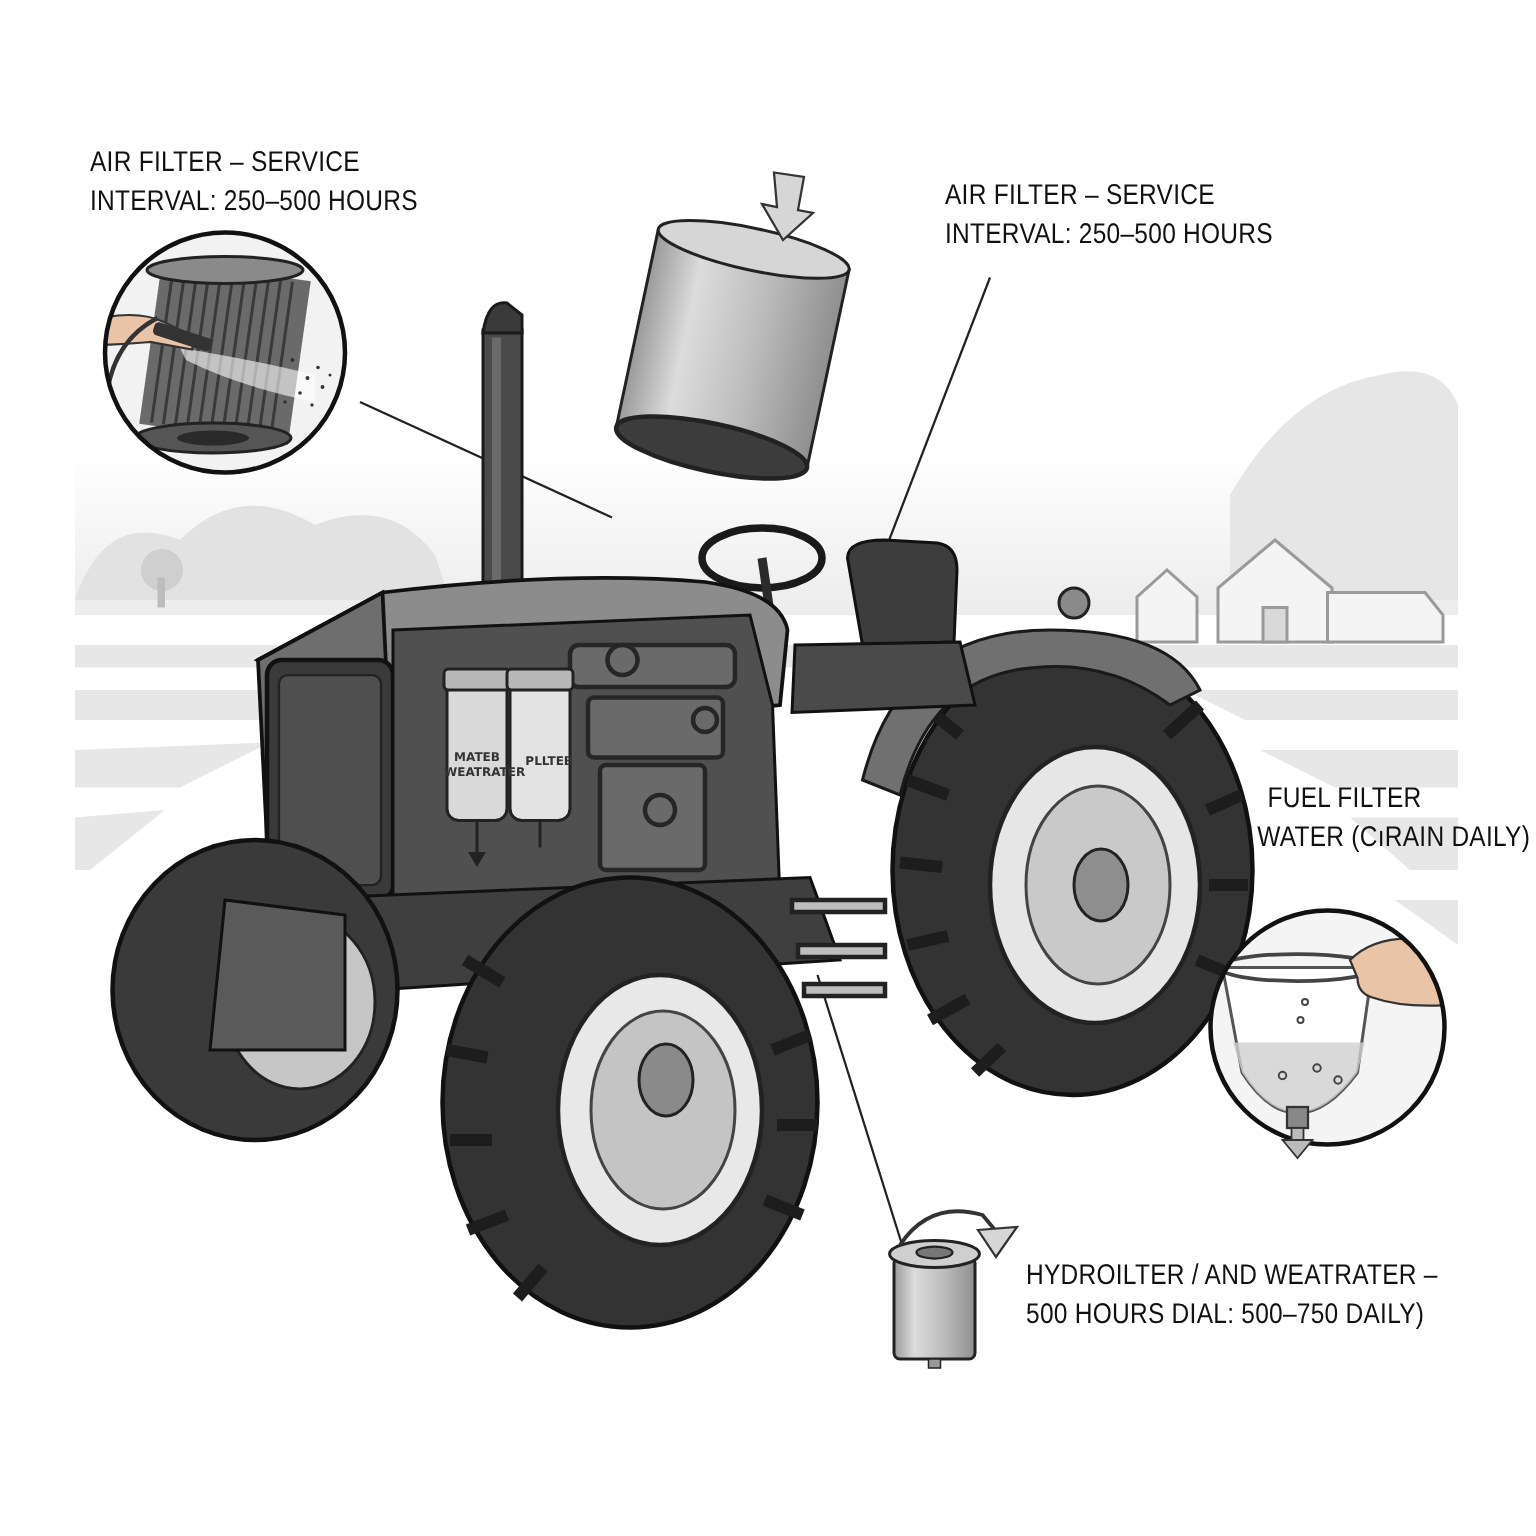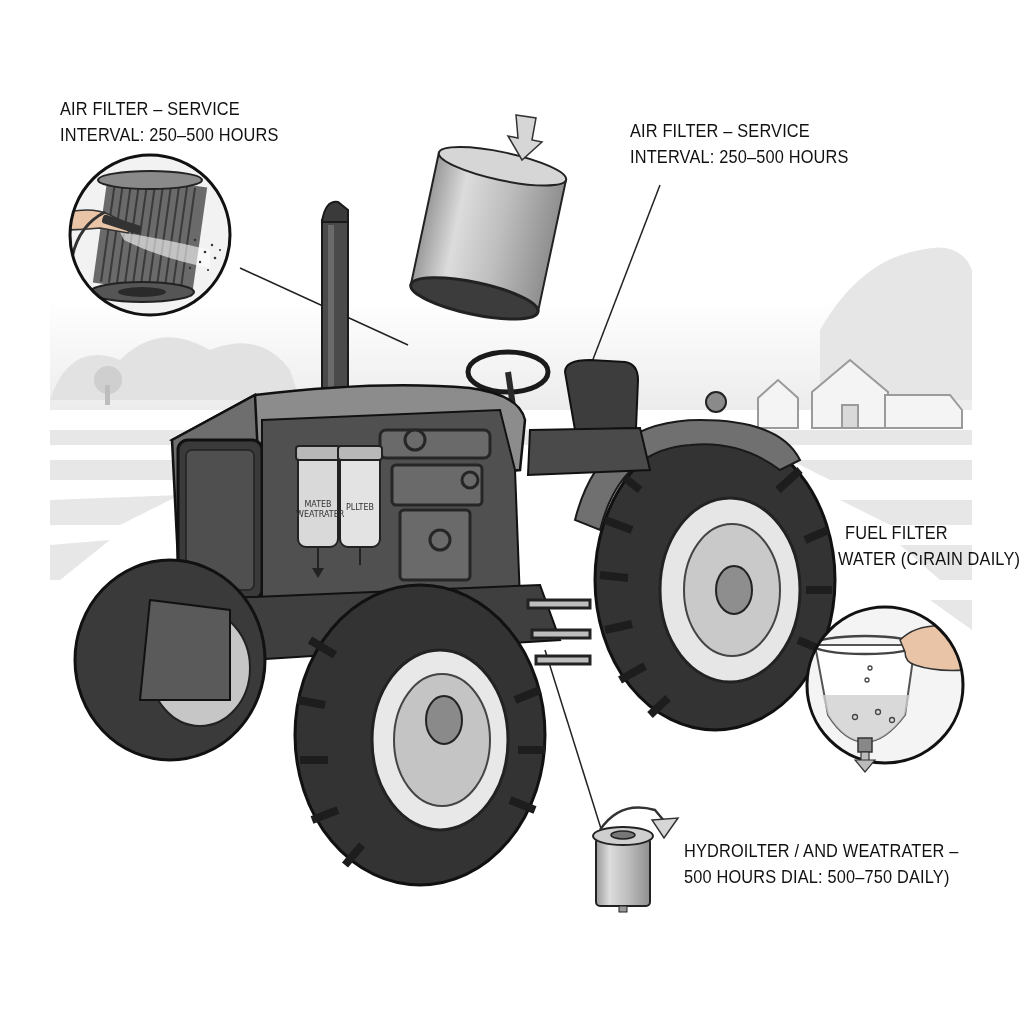--- a/index.html
+++ b/index.html
@@ -20,21 +20,21 @@
     letter-spacing: 0.2px;
     transform: scaleX(0.86);
     transform-origin: left top;
     white-space: nowrap;
   }
   .label span { display: block; }
   .filter-text {
     position: absolute;
     font-family: "DejaVu Sans", sans-serif;
     font-size: 8px;
-    font-weight: 400;
+    font-weight: 700;
     color: #333;
     text-align: center;
     line-height: 10px;
   }
 </style>
 </head>
 <body>
 
 <svg id="scene" width="1024" height="1024" viewBox="0 0 1024 1024" xmlns="http://www.w3.org/2000/svg">
   <defs>
@@ -281,21 +281,21 @@
   <g>
     <path d="M600 830 Q620 800 655 810 L665 822" fill="none" stroke="#333" stroke-width="2.5"></path>
     <polygon points="652,820 678,818 664,838" fill="#d6d6d6" stroke="#333" stroke-width="1.5"></polygon>
   </g>
 </svg>
 
 <div class="filter-text" style="left:296px; top:500px; width:44px;">
   <div>MATEB</div>
   <div>WEATRATER</div>
 </div>
-<div class="filter-text" style="left:338px; top:503px; width:44px;">
+<div class="filter-text" style="left:338px; top:503px; width:44px;text-align:right;">
   <div>PLLTEB</div>
 </div>
 
 <div class="label" style="left:60px; top:96px;">
   <span>AIR FILTER – SERVICE</span>
   <span>INTERVAL: 250–500 HOURS</span>
 </div>
 <div class="label" style="left:630px; top:118px;">
   <span>AIR FILTER – SERVICE</span>
   <span>INTERVAL: 250–500 HOURS</span>

